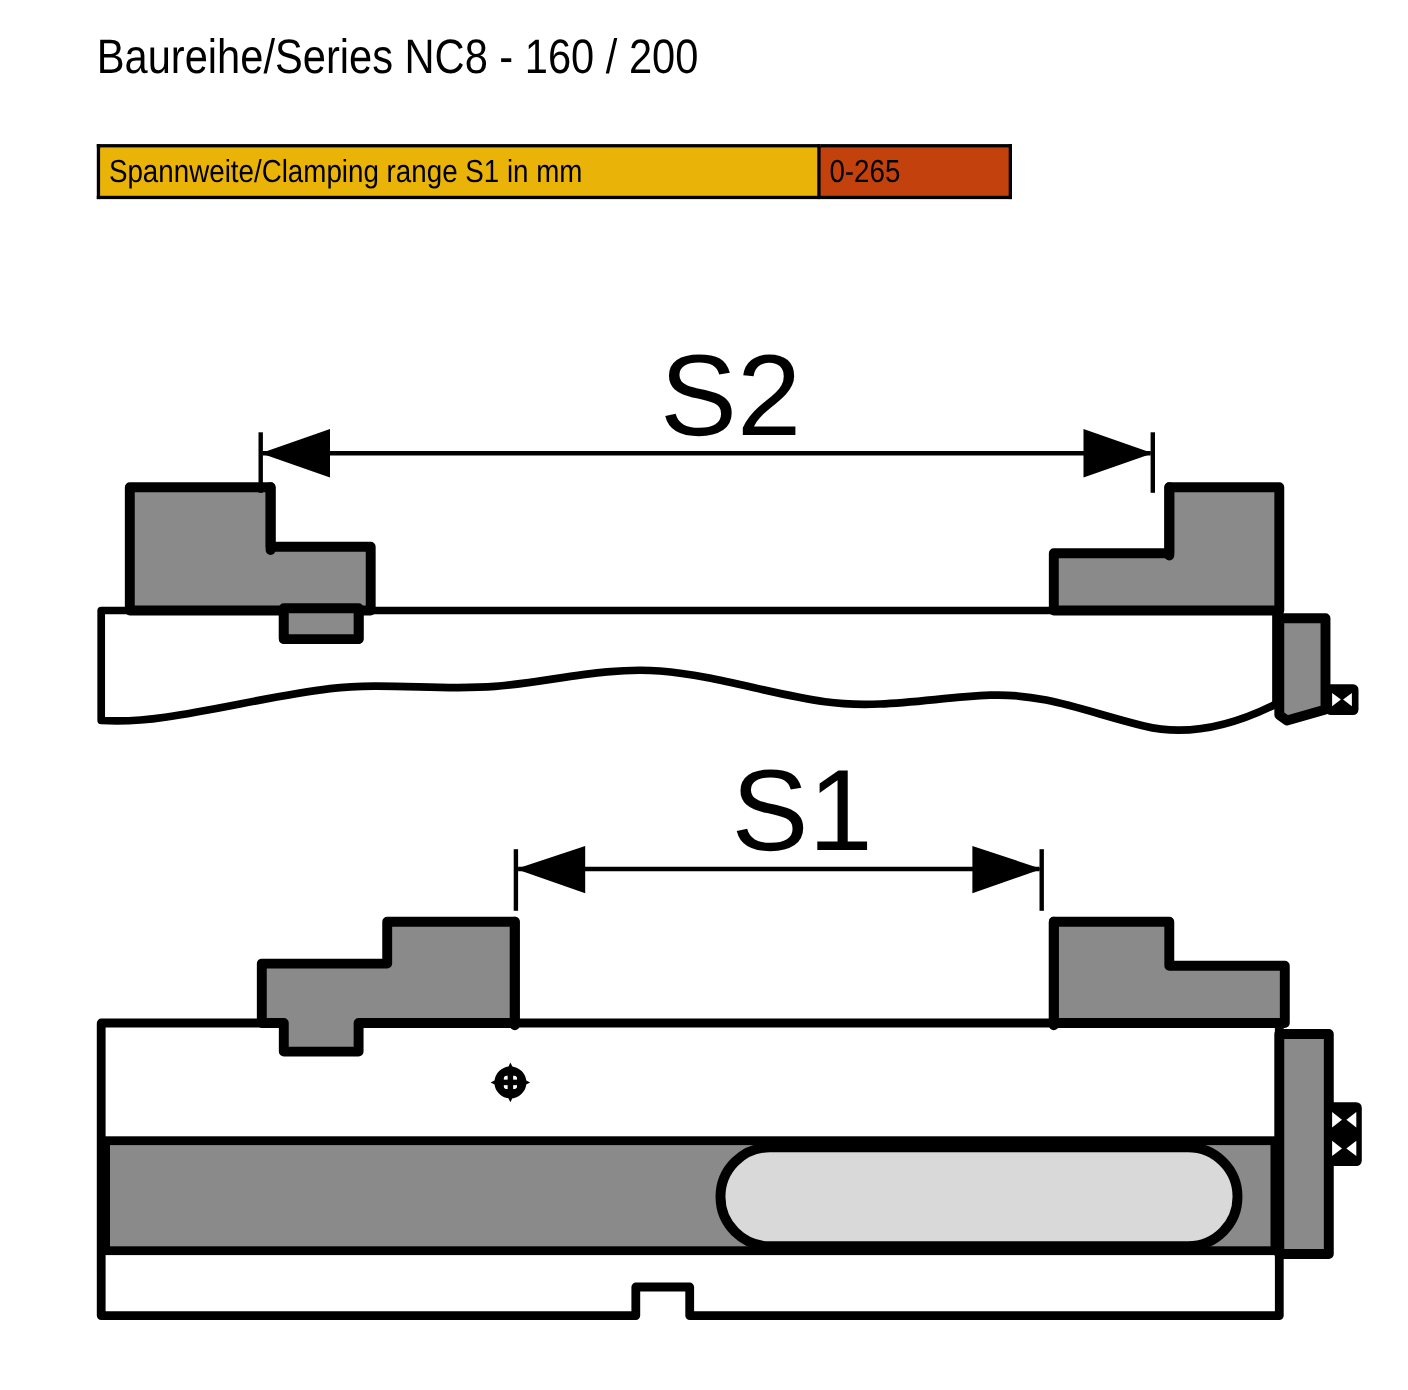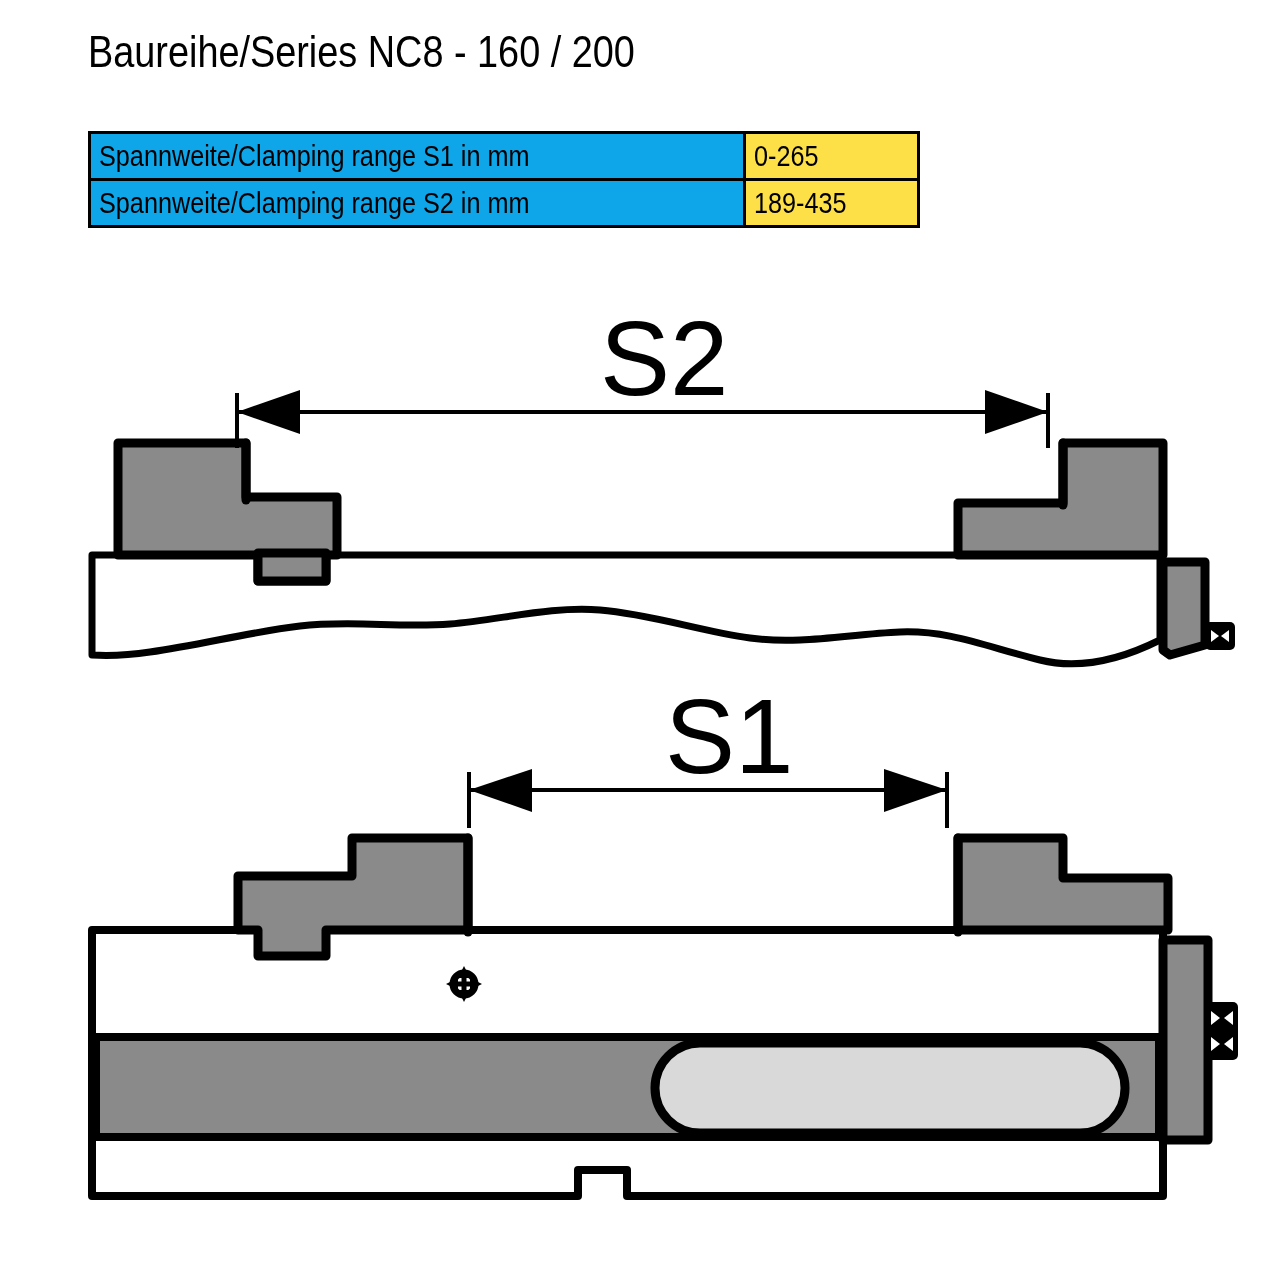--- a/index.html
+++ b/index.html
@@ -45,33 +45,33 @@
     width: 832px;
     border-collapse: collapse;
     table-layout: fixed;
   }
   #spec-table td {
     border: 3px solid #000;
     padding: 0 8px;
     height: 44px;
     font-size: 29px;
     color: #000;
-    background: #0ea5e9;
+    background: #eab308;
     white-space: nowrap;
     vertical-align: middle;
     font-family: "Liberation Sans", sans-serif;
   }
   #spec-table td .lbl {
     display: inline-block;
     transform: scaleX(0.87);
     transform-origin: left center;
   }
   #spec-table td.val {
     width: 155px;
-    background: #fde047;
+    background: #c2410c;
   }
   #spec-table td.val .lbl { }
 
   
   #drawing {
     position: absolute;
     left: 0;
     top: 0;
     width: 1280px;
     height: 1264px;
@@ -88,24 +88,20 @@
 
 <div id="page">
 
   <div id="title">Baureihe/Series NC8 - 160 / 200</div>
 
   <table id="spec-table">
     <tbody>
       <tr>
         <td><span class="lbl">Spannweite/Clamping range S1 in mm</span></td>
         <td class="val"><span class="lbl">0-265</span></td>
-      </tr>
-      <tr>
-        <td><span class="lbl">Spannweite/Clamping range S2 in mm</span></td>
-        <td class="val"><span class="lbl">189-435</span></td>
       </tr>
     </tbody>
   </table>
 
   <svg id="drawing" viewBox="0 0 1280 1264" xmlns="http://www.w3.org/2000/svg">
 
     <defs>
       <marker id="arrL" markerWidth="12" markerHeight="12" refX="11" refY="6" orient="auto" markerUnits="userSpaceOnUse">
         <path d="M11,0 L11,12 L0,6 Z" fill="#000"></path>
       </marker>

